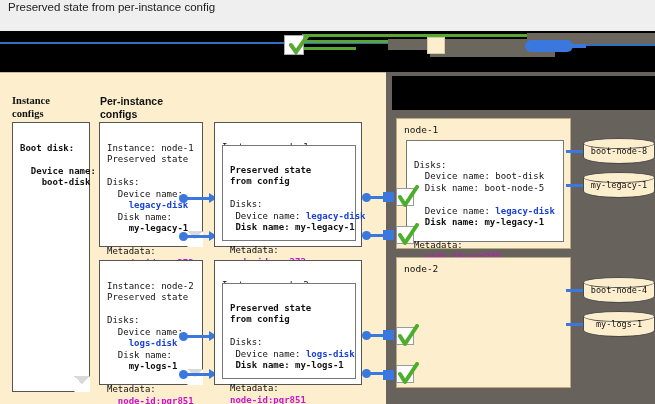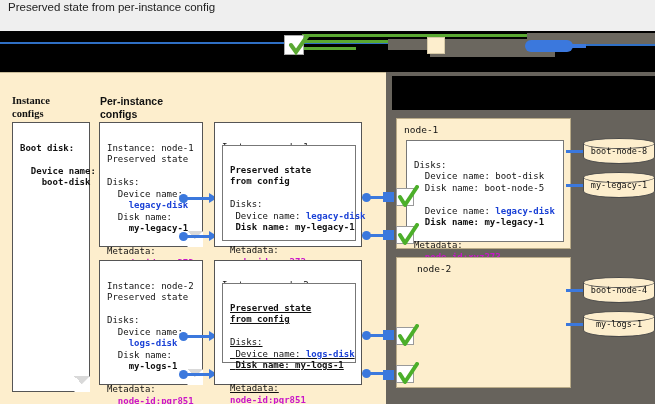--- a/index.html
+++ b/index.html
@@ -258,21 +258,21 @@
  <span>Device name: </span><span class="blue">legacy-disk</span>
  <span class="bold">Disk name: my-legacy-1</span>
 
 <span>Metadata:</span>
 <span class="magenta">node-id:xyz273</span>
       </div>
     </div>
 
     <div class="rectcard" style="left:214px;top:188px;width:148px;height:125px;">
 <span>Instance: node-2</span>
-      <div class="innerbox" style="left:7px;top:22px;width:134px;height:80px;text-decoration:underline;">
+      <div class="innerbox" style="left:7px;top:22px;width:134px;height:96px;">
 <span class="bold">Preserved state</span>
 <span class="bold">from config</span>
 
 <span>Disks:</span>
  <span>Device name: </span><span class="blue">logs-disk</span>
  <span class="bold">Disk name: my-logs-1</span>
 
 <span>Metadata:</span>
 <span class="magenta">node-id:pqr851</span>
       </div>
@@ -322,21 +322,21 @@
       <div class="lbl">boot-node-8</div>
     </div>
     <div class="cline" style="left:566px;top:112px;width:18px;"></div>
     <div class="disk" style="left:583px;top:100px;">
       <div class="body"></div>
       <div class="top"></div>
       <div class="lbl">my-legacy-1</div>
     </div>
 
     <div class="nodebox" style="left:396px;top:185px;width:175px;height:131px;"></div>
-    <div class="nodelabel" style="left:404px;top:191px;margin-left:13px;">node-2</div>
+    <div class="nodelabel" style="left:404px;top:191px;">node-2</div>
 
     <div class="checkbadge" style="left:396px;top:255px;"></div>
     <svg class="checkglyph" style="left:397px;top:252px;" viewBox="0 0 22 24">
       <path d="M3 12 L8 20 L20 2" fill="none" stroke="#4caf2a" stroke-width="4" stroke-linecap="round" stroke-linejoin="round"></path>
     </svg>
     <div class="checkbadge" style="left:396px;top:293px;"></div>
     <svg class="checkglyph" style="left:397px;top:290px;" viewBox="0 0 22 24">
       <path d="M3 12 L8 20 L20 2" fill="none" stroke="#4caf2a" stroke-width="4" stroke-linecap="round" stroke-linejoin="round"></path>
     </svg>
 

